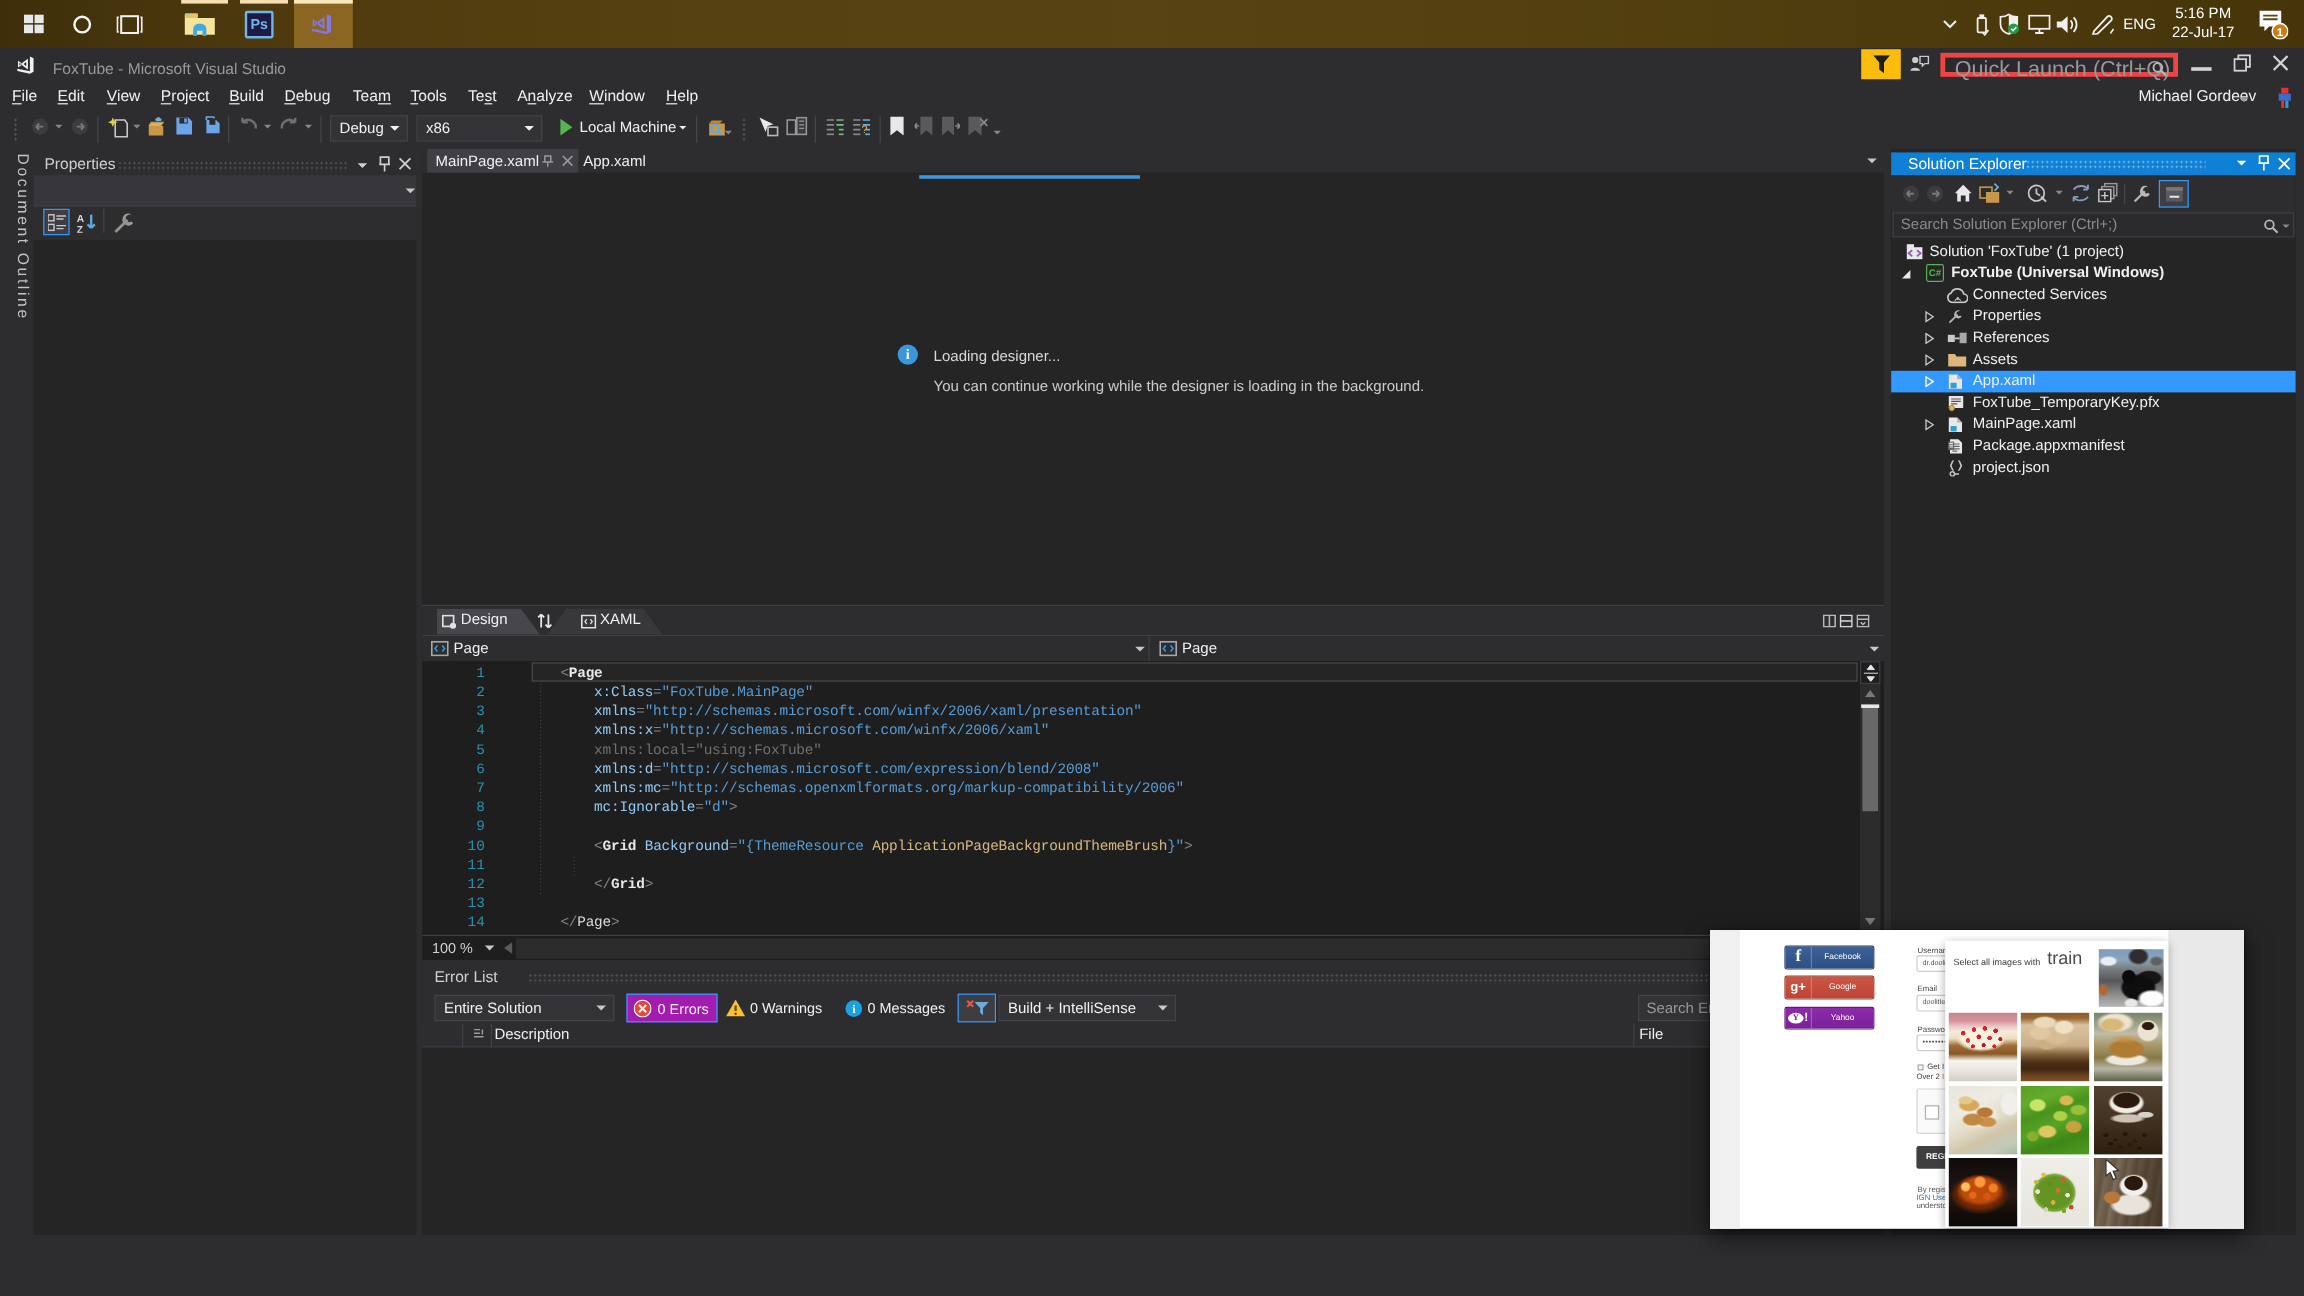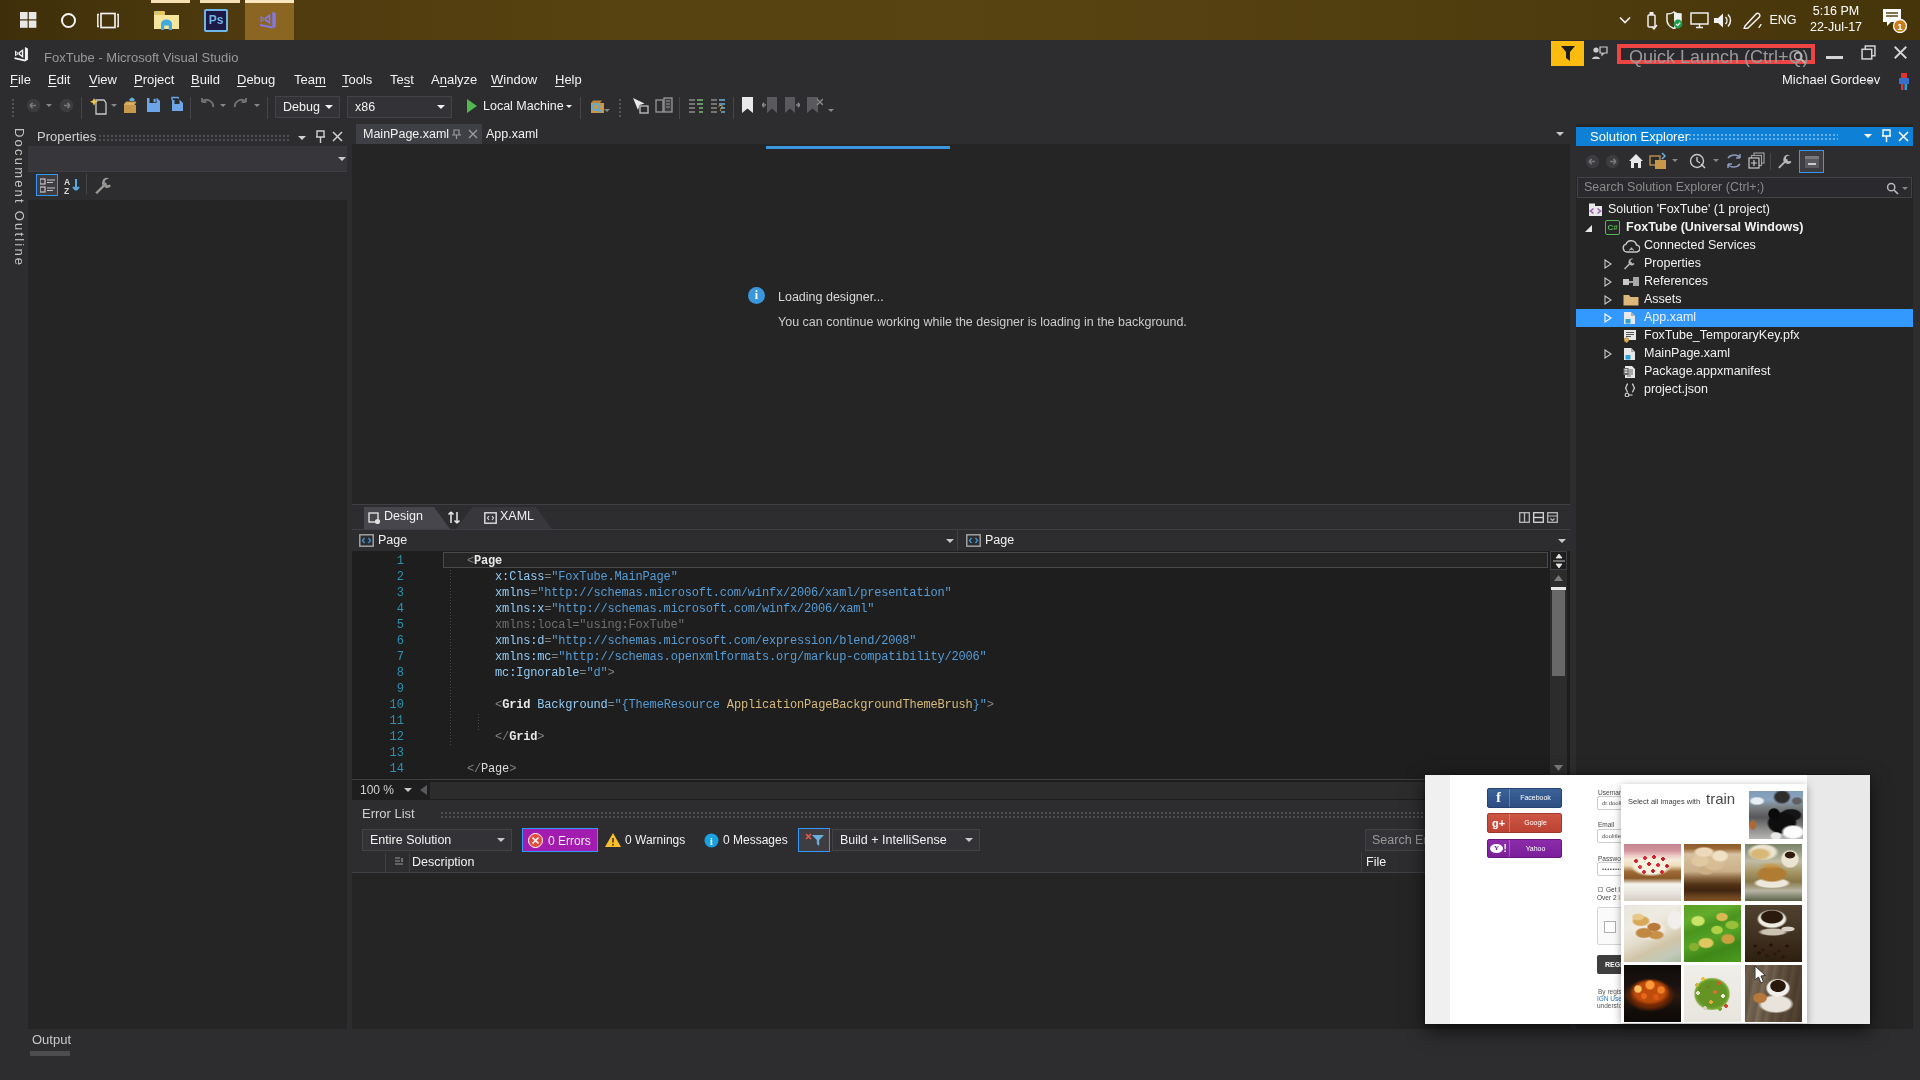--- a/index.html
+++ b/index.html
@@ -721,24 +721,20 @@
         <svg class="abs" style="left:47px;top:2px;" width="14" height="14" viewBox="0 0 14 14">
             <path d="M5 1 C3 1 4 5 2 5 C4 5 3 9 5 9 M9 1 C11 1 10 5 12 5 C10 5 11 9 9 9" stroke="#c8c8c8" stroke-width="1.3" fill="none"></path>
             <circle cx="4" cy="12" r="1.8" fill="none" stroke="#c8c8c8" stroke-width="1.2"></circle>
             <path d="M5.5 12 h4" stroke="#c8c8c8" stroke-width="1.2"></path>
           </svg>
         <span class="abs" style="left:68px;top:1px;">project.json</span>
       </div>
     </div>
   </div>
 
-  <div class="abs" style="left:0;top:989px;width:1920px;height:28px;background:#2d2d30;">
-    <span class="abs" style="left:32px;top:3px;color:#c8c8c8;font-size:13px;">Output</span>
-    <div class="abs" style="left:30px;top:22px;width:40px;height:5px;background:#4d4d50;"></div>
-  </div>
 </div>
 
 <div id="overlay">
 
   <div class="abs" style="left:0;top:0;width:25px;height:249px;background:#f0f0f0;"></div>
   <div class="abs" style="left:382px;top:0;width:63px;height:249px;background:#e9e9e9;"></div>
 
   <div class="sbtn" style="top:13px;background:linear-gradient(#3b6299,#2d4f83);border:1px solid #26426e;">
     <div class="ic" style="font-family:'Liberation Serif',serif;font-size:14px;">f</div>
       <div class="lb">Facebook</div>

